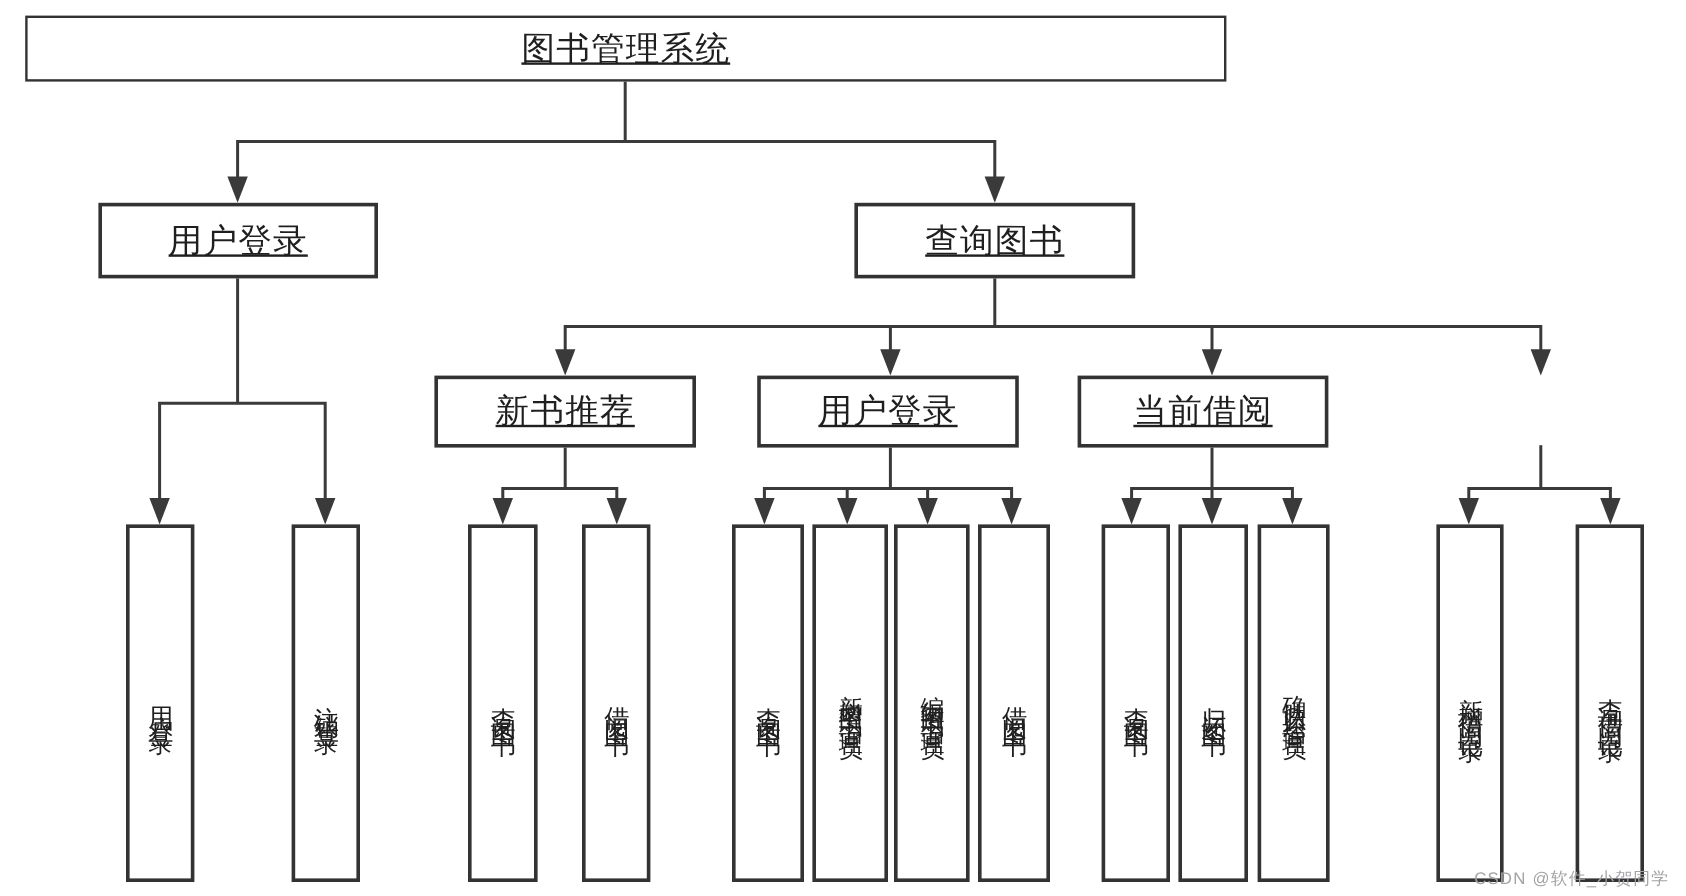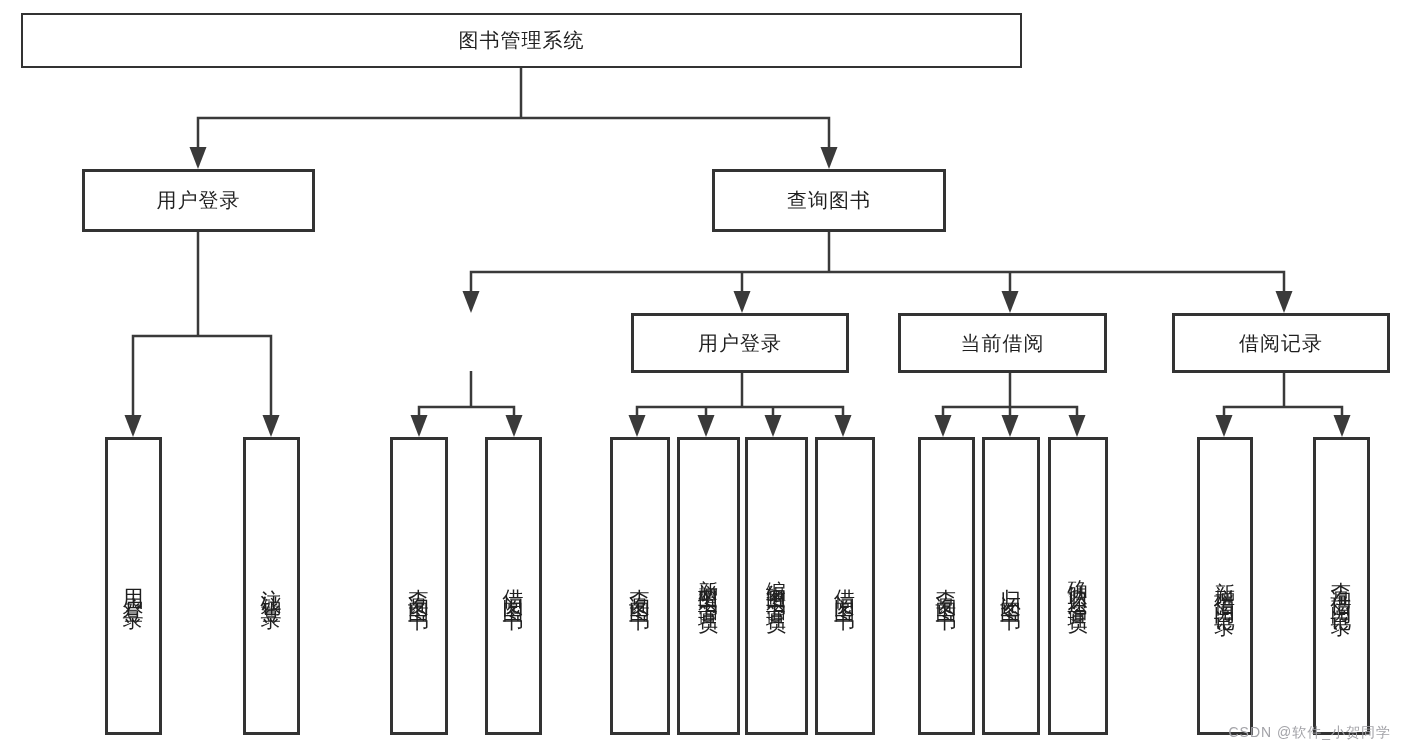--- a/index.html
+++ b/index.html
@@ -20,23 +20,24 @@
     position: absolute;
     background: #ffffff;
     border: 3px solid #0ea5e9;
     display: flex;
     align-items: center;
     justify-content: center;
     box-sizing: border-box;
     color: #1f1f1f;
   }
   .hnode .lbl {
-    font-size: 20px;
+    font-size: 28px;
     letter-spacing: 1px;
     white-space: nowrap;
+    text-decoration: underline;
   }
   .vnode .lbl {
     writing-mode: vertical-rl;
     text-orientation: mixed;
     font-size: 21px;
     letter-spacing: 7px;
     line-height: 1;
     white-space: nowrap;
   }
   .root  { left:21px;   top:13px;  width:1001px; height:55px; border-width:2.5px; }
@@ -129,28 +130,28 @@
     <span class="lbl">图书管理系统</span>
   </div>
 
   <div class="node hnode n-user-login" style="border-color: rgb(51, 51, 51); color: rgb(31, 31, 31);">
     <span class="lbl">用户登录</span>
   </div>
   <div class="node hnode n-book-mgmt" style="border-color: rgb(51, 51, 51); color: rgb(31, 31, 31);">
     <span class="lbl">查询图书</span>
   </div>
 
+  <div class="node hnode n-new-rec" style="border-color: rgb(51, 51, 51); color: rgb(31, 31, 31);">
+    <span class="lbl">新书推荐</span>
+  </div>
   <div class="node hnode n-book-borrow" style="border-color: rgb(51, 51, 51); color: rgb(31, 31, 31);">
     <span class="lbl">用户登录</span>
   </div>
   <div class="node hnode n-cur-borrow" style="border-color: rgb(51, 51, 51); color: rgb(31, 31, 31);">
     <span class="lbl">当前借阅</span>
-  </div>
-  <div class="node hnode n-borrow-rec" style="border-color: rgb(51, 51, 51); color: rgb(31, 31, 31);">
-    <span class="lbl">借阅记录</span>
   </div>
 
   <div class="node vnode lf-a1" style="border-color: rgb(51, 51, 51); color: rgb(31, 31, 31);">
     <span class="lbl">用户登录</span>
   </div>
   <div class="node vnode lf-a2" style="border-color: rgb(51, 51, 51); color: rgb(31, 31, 31);">
     <span class="lbl">注销登录</span>
   </div>
   <div class="node vnode lf-b1" style="border-color: rgb(51, 51, 51); color: rgb(31, 31, 31);">
     <span class="lbl">查询图书</span>

